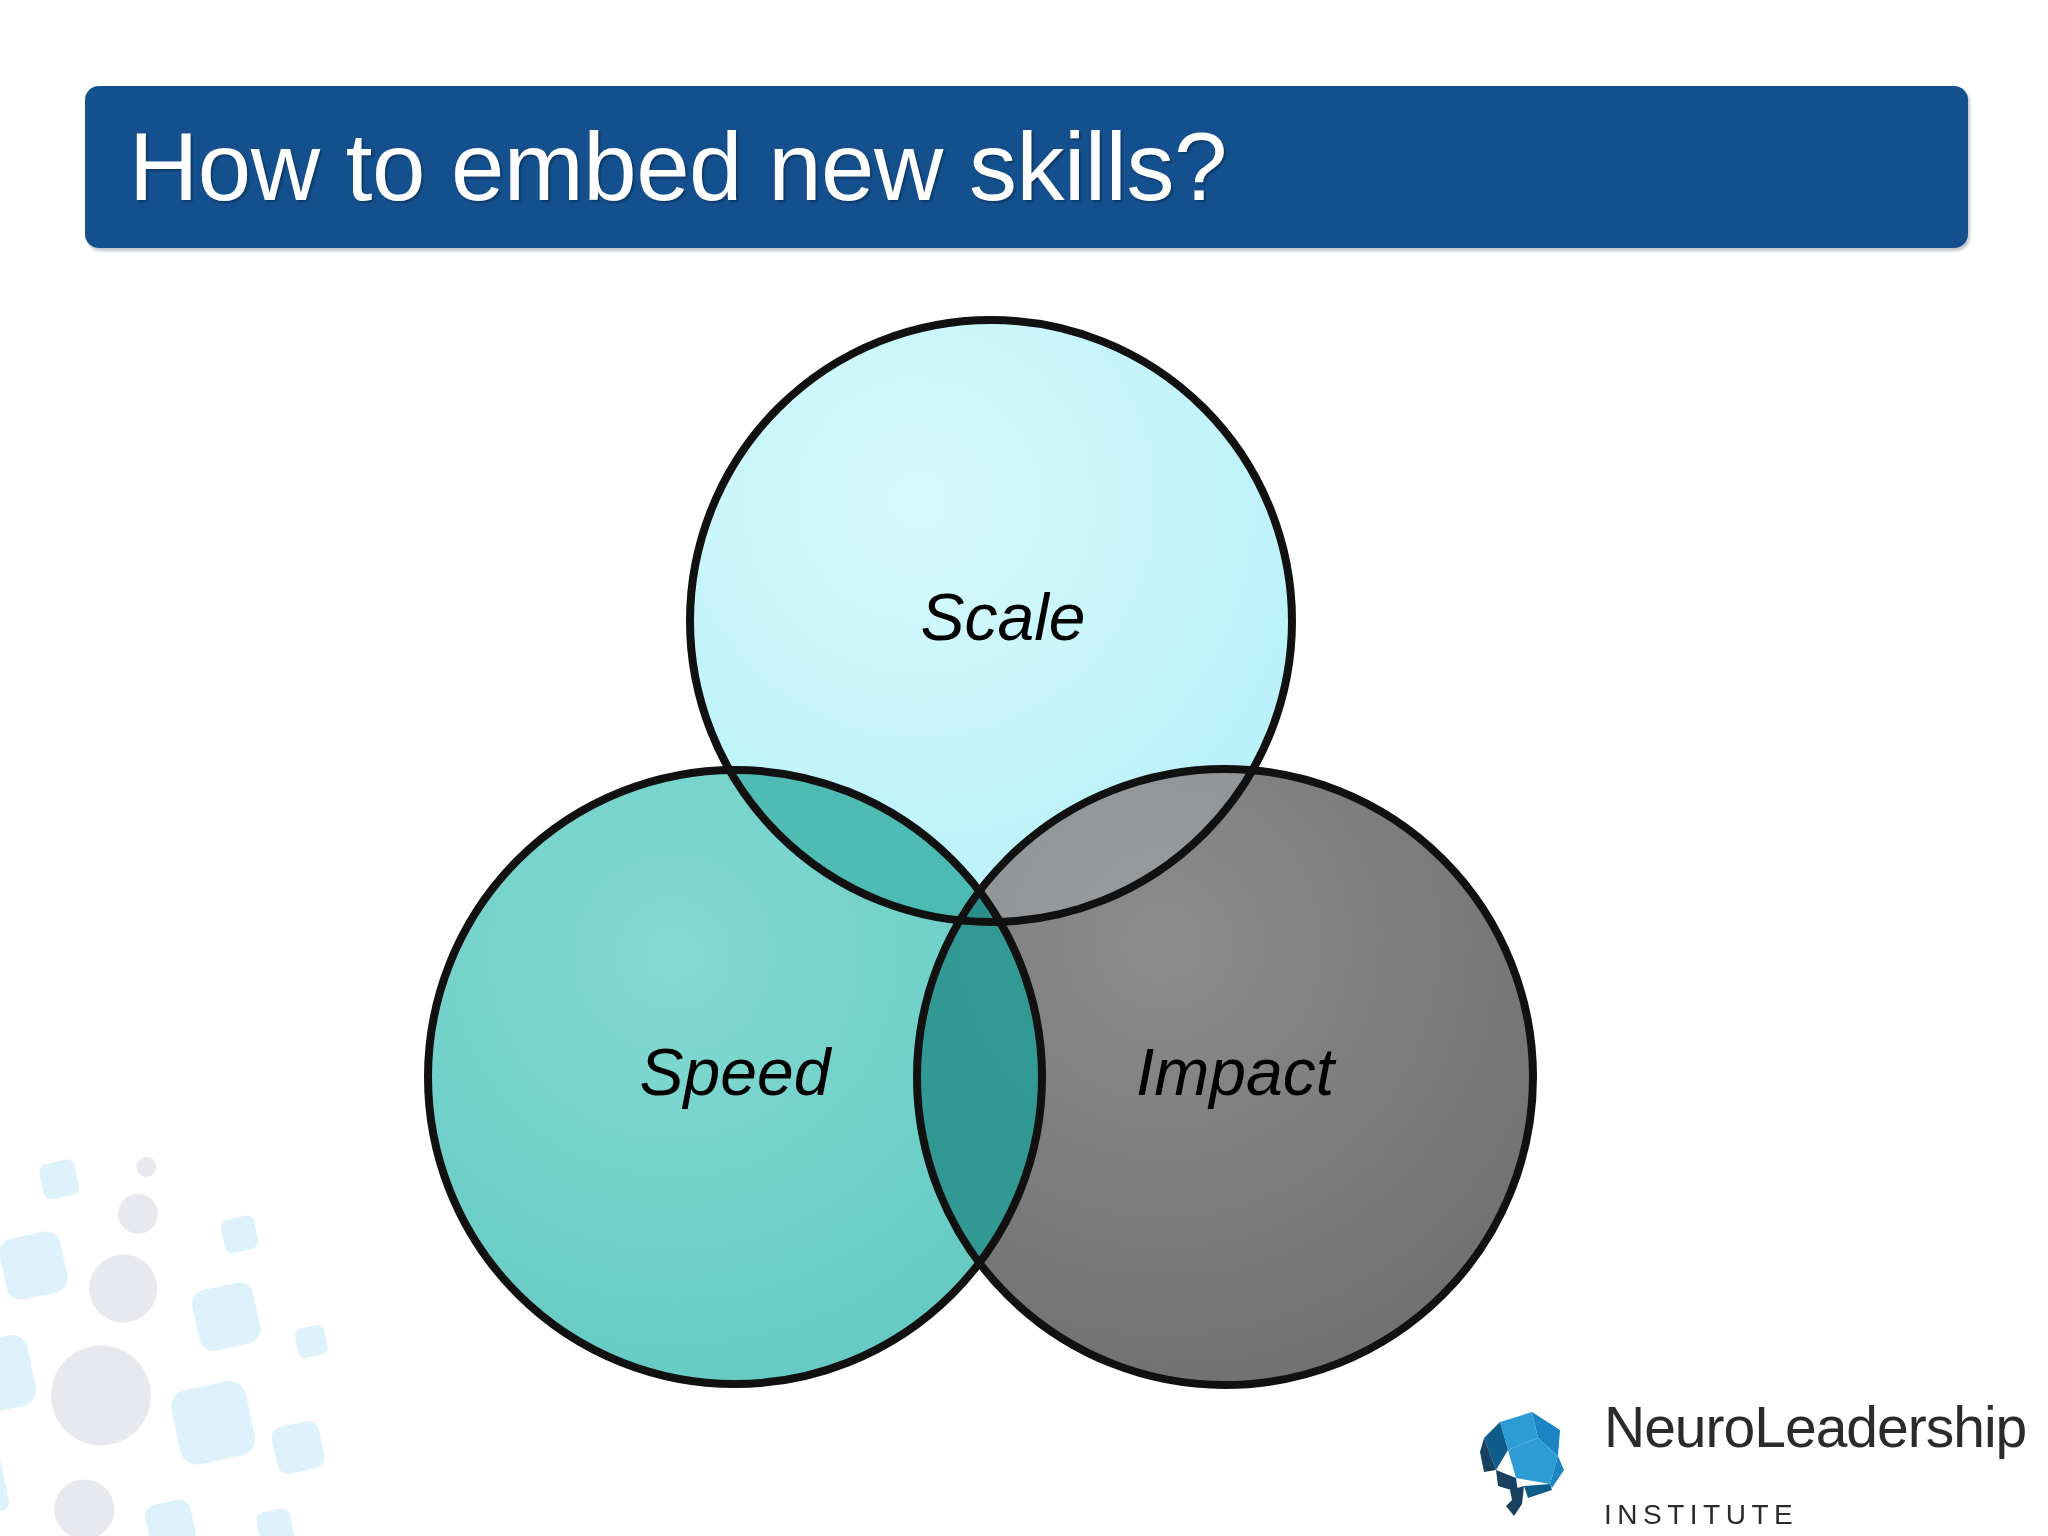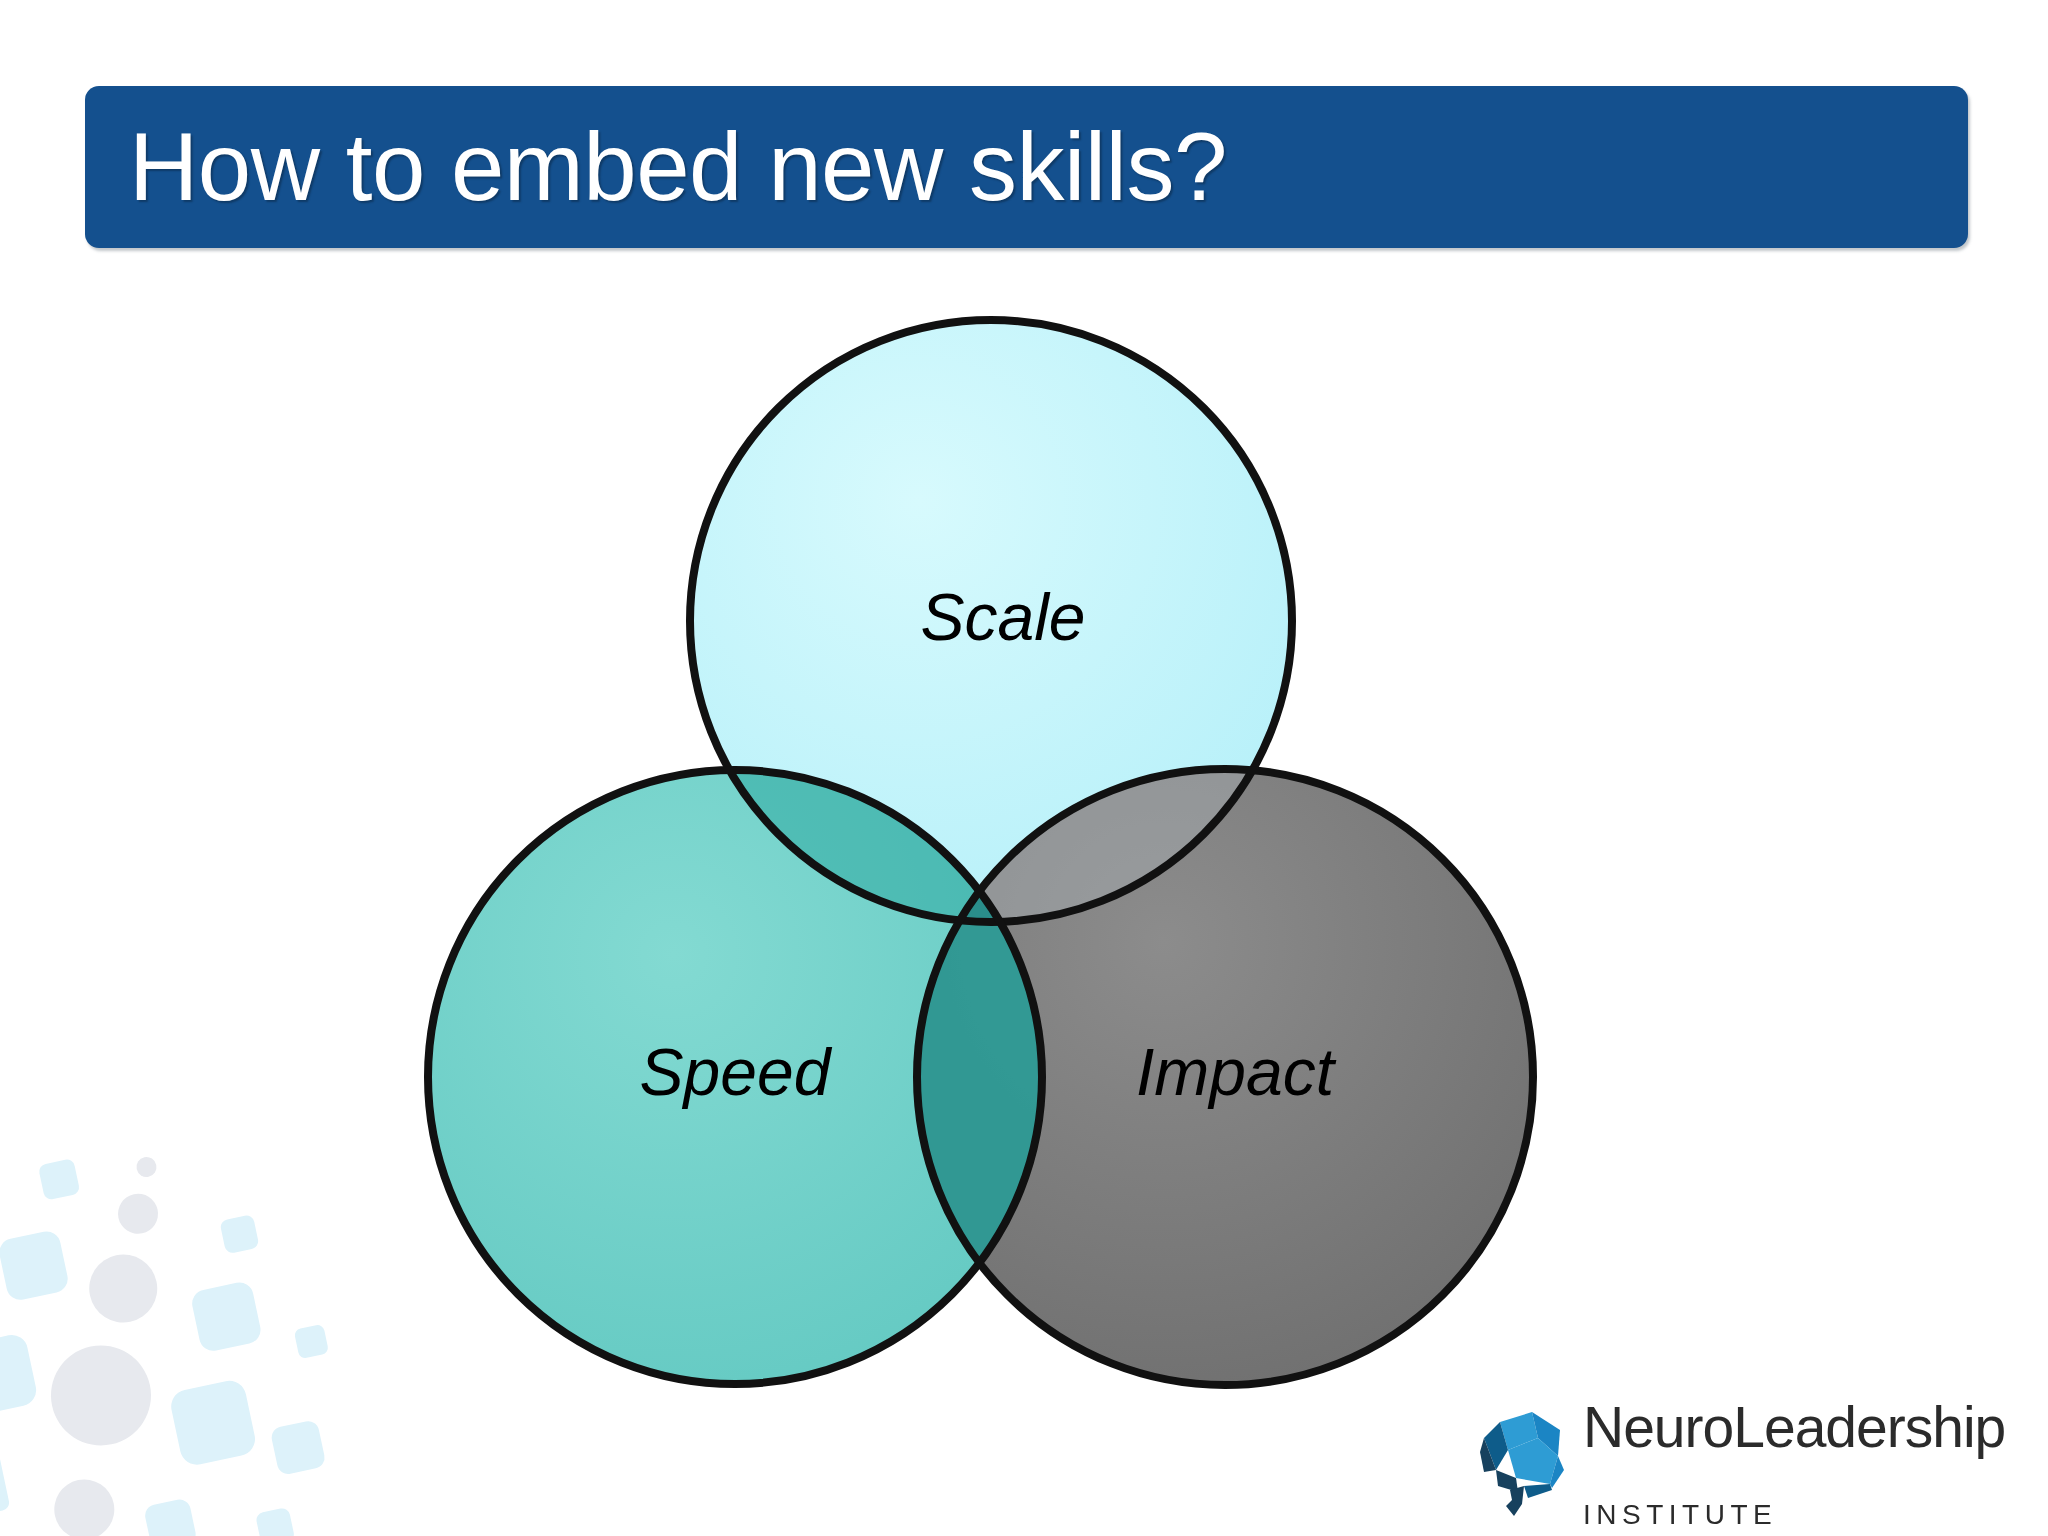--- a/index.html
+++ b/index.html
@@ -85,21 +85,21 @@
     height: 118px;
     display: flex;
     align-items: center;
   }
   #logo-mark {
     width: 104px;
     height: 112px;
     flex: 0 0 auto;
   }
   #logo-words {
-    margin-left: 7px;
+    margin-left: 28px;
     display: flex;
     flex-direction: column;
     justify-content: flex-end;
     gap: 36px;
   }
   #logo-name {
     font-family: "Liberation Sans", sans-serif;
     font-size: 57px;
     font-weight: 400;
     color: #2B2B2B;

